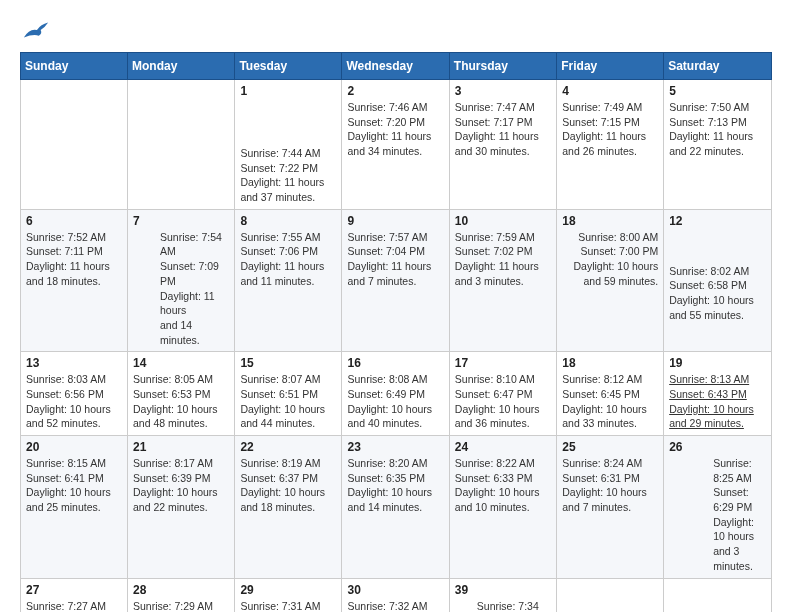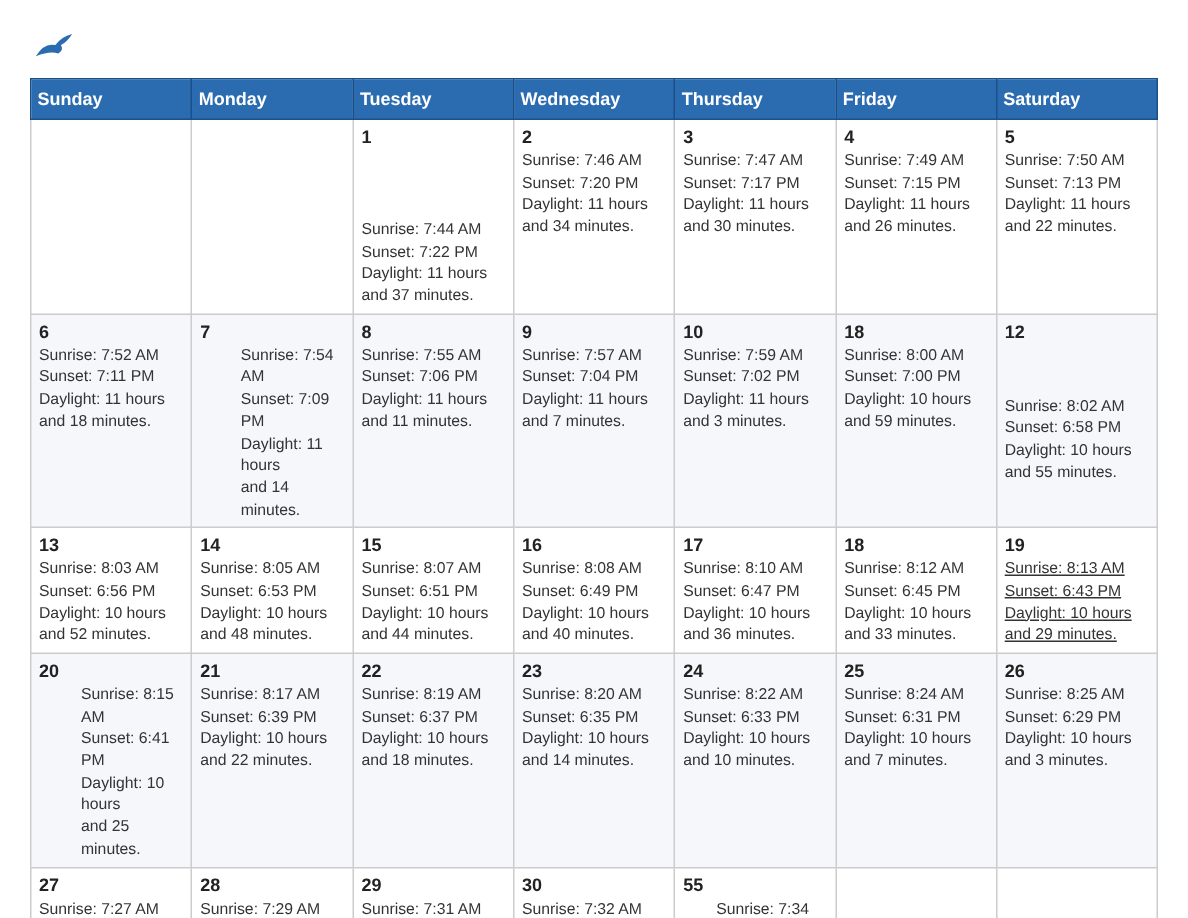--- a/index.html
+++ b/index.html
@@ -190,21 +190,21 @@
         </td>
         <td>
           <div class="day-num">10</div>
           <div class="day-info" style="white-space: pre-line;">Sunrise: 7:59 AM
 Sunset: 7:02 PM
 Daylight: 11 hours
 and 3 minutes.</div>
         </td>
         <td>
           <div class="day-num">18</div>
-          <div class="day-info" style="white-space: pre-line;">Sunrise: 8:00 AM
+          <div class="day-info" style="white-space: pre-line; text-align: right;">Sunrise: 8:00 AM
 Sunset: 7:00 PM
 Daylight: 10 hours
 and 59 minutes.</div>
         </td>
         <td>
           <div class="day-num">12</div>
           <div class="day-info" style="white-space: pre-line; margin-top: 36px;">Sunrise: 8:02 AM
 Sunset: 6:58 PM
 Daylight: 10 hours
 and 55 minutes.</div>
@@ -257,21 +257,21 @@
           <div class="day-num">19</div>
           <div class="day-info" style="white-space: pre-line; text-decoration: underline;">Sunrise: 8:13 AM
 Sunset: 6:43 PM
 Daylight: 10 hours
 and 29 minutes.</div>
         </td>
       </tr>
       <tr>
         <td>
           <div class="day-num">20</div>
-          <div class="day-info" style="white-space: pre-line; margin-left: 28px;">Sunrise: 8:15 AM
+          <div class="day-info" style="white-space: pre-line;">Sunrise: 8:15 AM
 Sunset: 6:41 PM
 Daylight: 10 hours
 and 25 minutes.</div>
         </td>
         <td>
           <div class="day-num">21</div>
           <div class="day-info" style="white-space: pre-line;">Sunrise: 8:17 AM
 Sunset: 6:39 PM
 Daylight: 10 hours
 and 22 minutes.</div>
@@ -299,21 +299,21 @@
         </td>
         <td>
           <div class="day-num">25</div>
           <div class="day-info" style="white-space: pre-line;">Sunrise: 8:24 AM
 Sunset: 6:31 PM
 Daylight: 10 hours
 and 7 minutes.</div>
         </td>
         <td>
           <div class="day-num">26</div>
-          <div class="day-info" style="white-space: pre-line;">Sunrise: 8:25 AM
+          <div class="day-info" style="white-space: pre-line; margin-left: 44px;">Sunrise: 8:25 AM
 Sunset: 6:29 PM
 Daylight: 10 hours
 and 3 minutes.</div>
         </td>
       </tr>
       <tr>
         <td>
           <div class="day-num">27</div>
           <div class="day-info" style="white-space: pre-line;">Sunrise: 7:27 AM
 Sunset: 5:57 PM
@@ -335,21 +335,21 @@
 and 52 minutes.</div>
         </td>
         <td>
           <div class="day-num">30</div>
           <div class="day-info" style="white-space: pre-line;">Sunrise: 7:32 AM
 Sunset: 5:21 PM
 Daylight: 9 hours
 and 49 minutes.</div>
         </td>
         <td>
-          <div class="day-num">55</div>
+          <div class="day-num">39</div>
           <div class="day-info" style="white-space: pre-line; margin-left: 22px;">Sunrise: 7:34 AM
 Sunset: 5:20 PM
 Daylight: 9 hours
 and 45 minutes.</div>
         </td>
         <td class="empty-cell"></td>
         <td class="empty-cell"></td>
       </tr>
     </tbody>
 </table>

